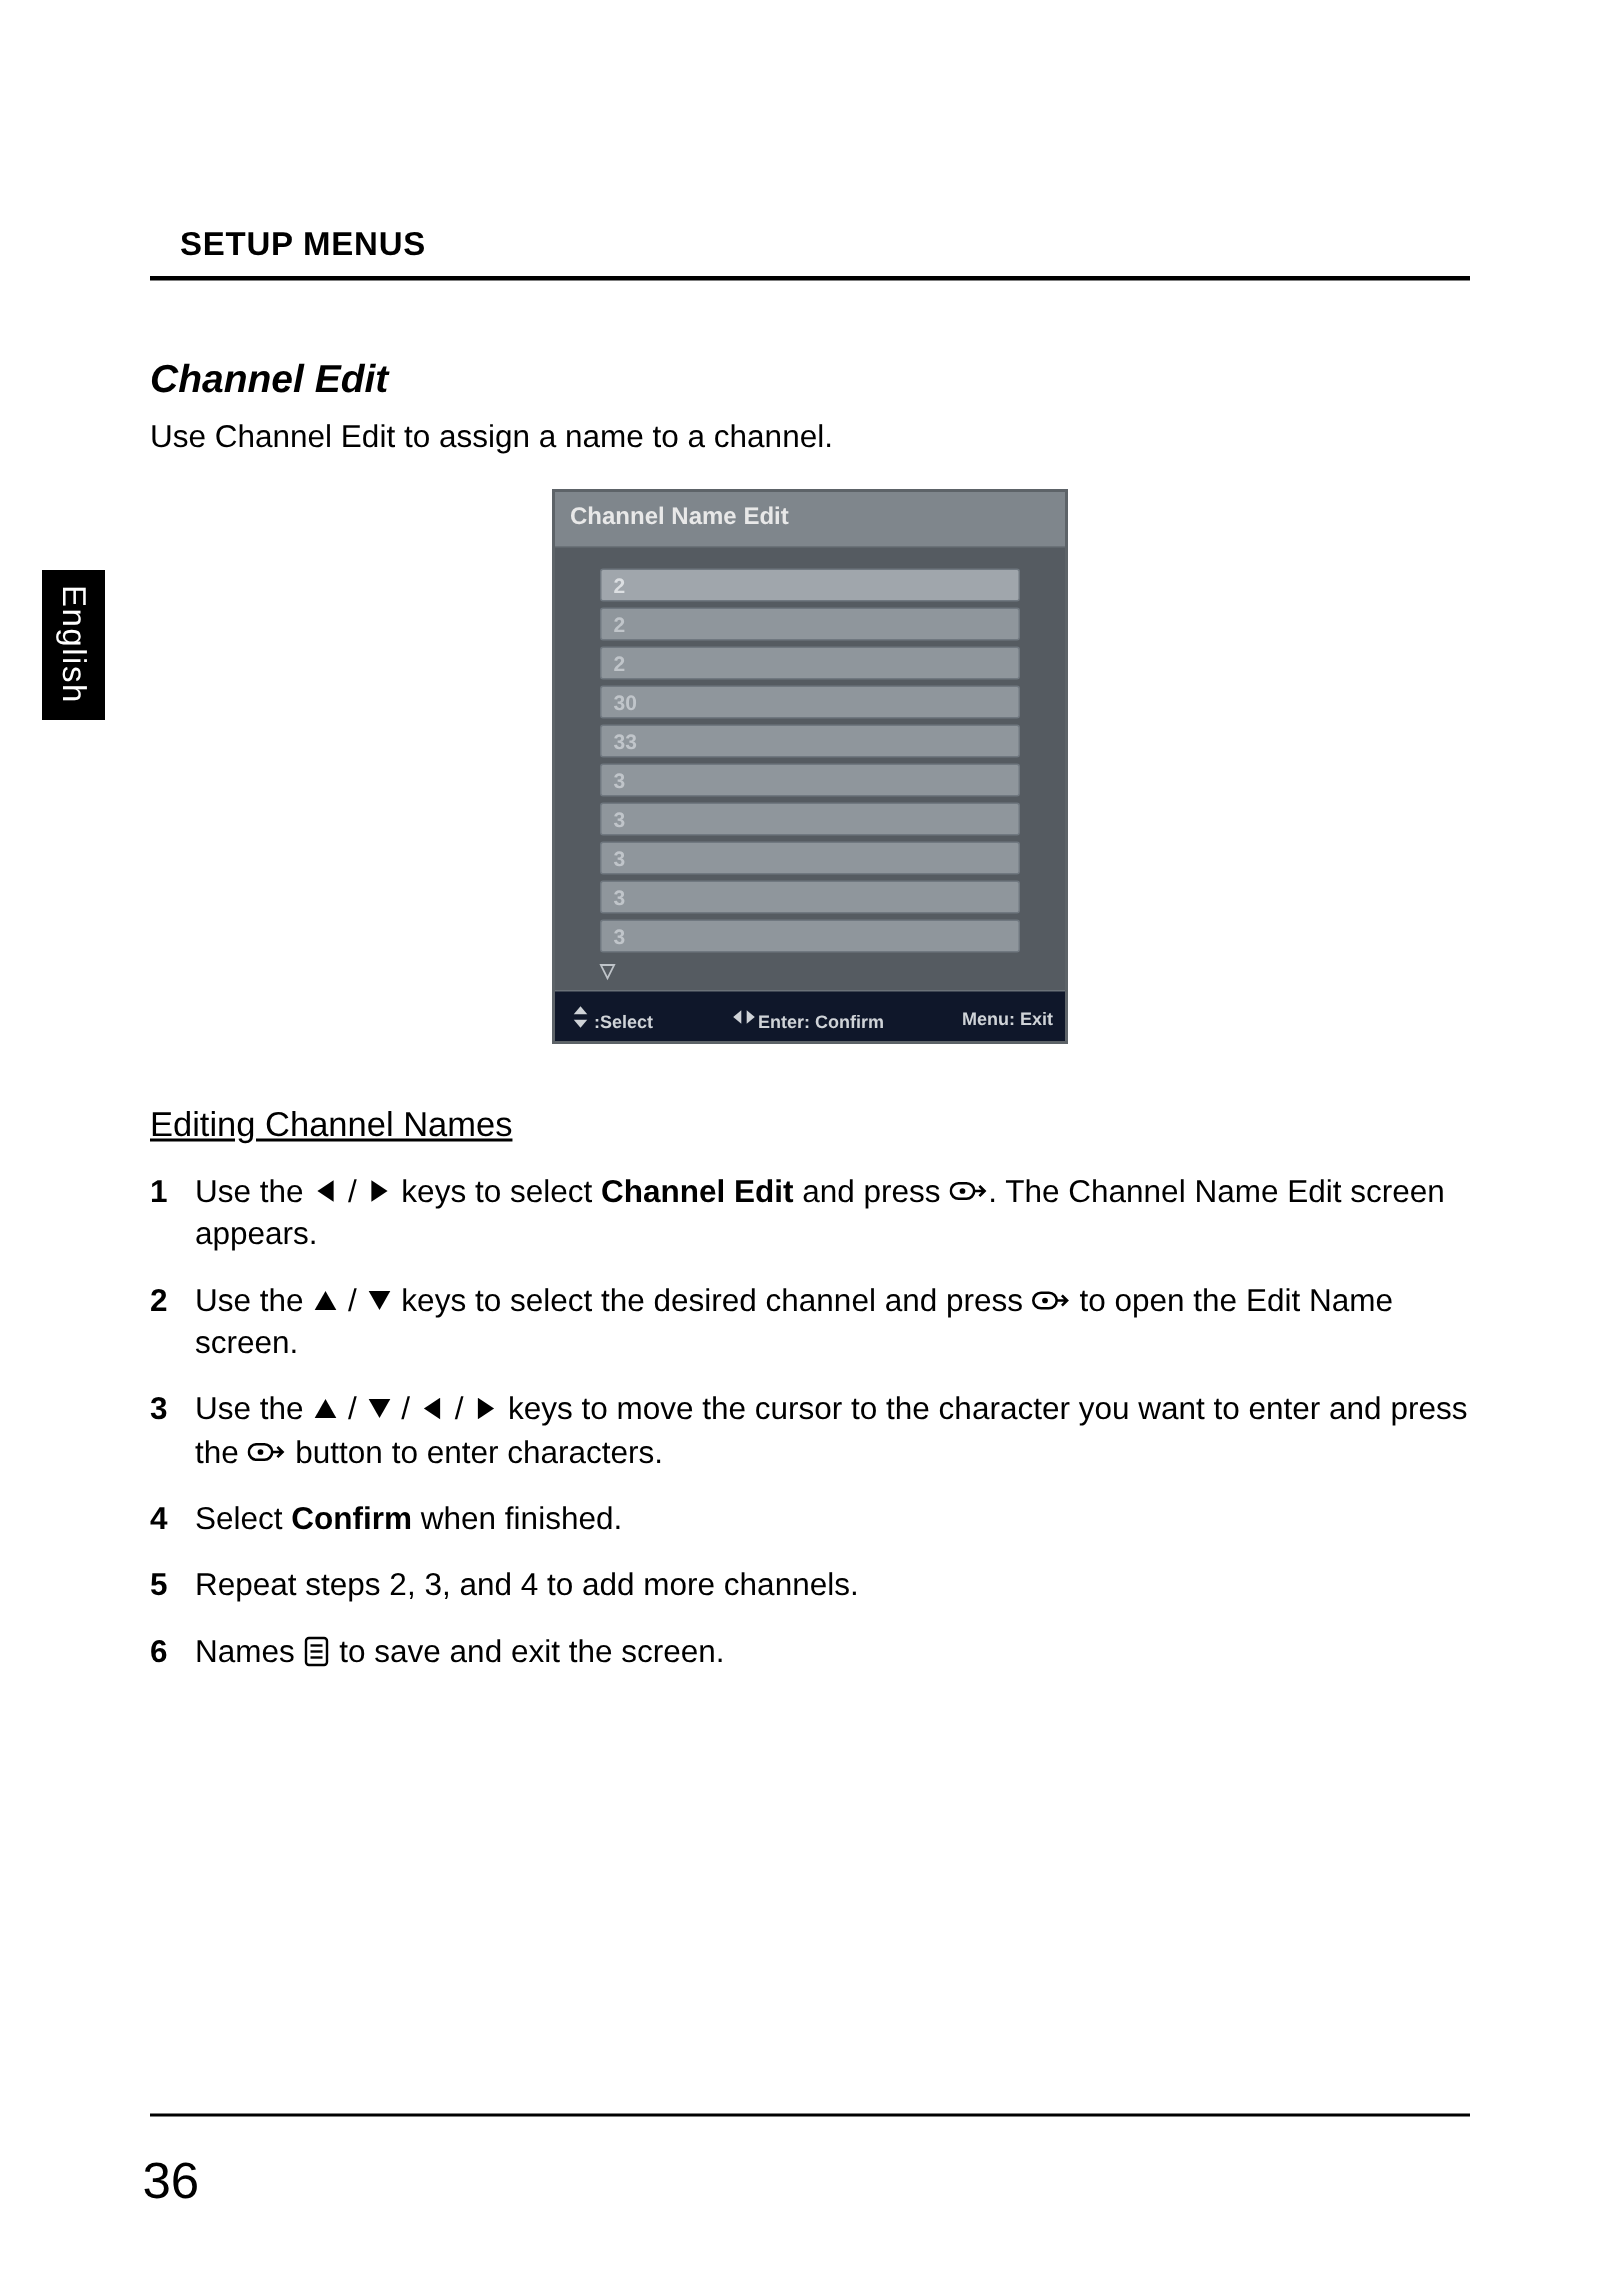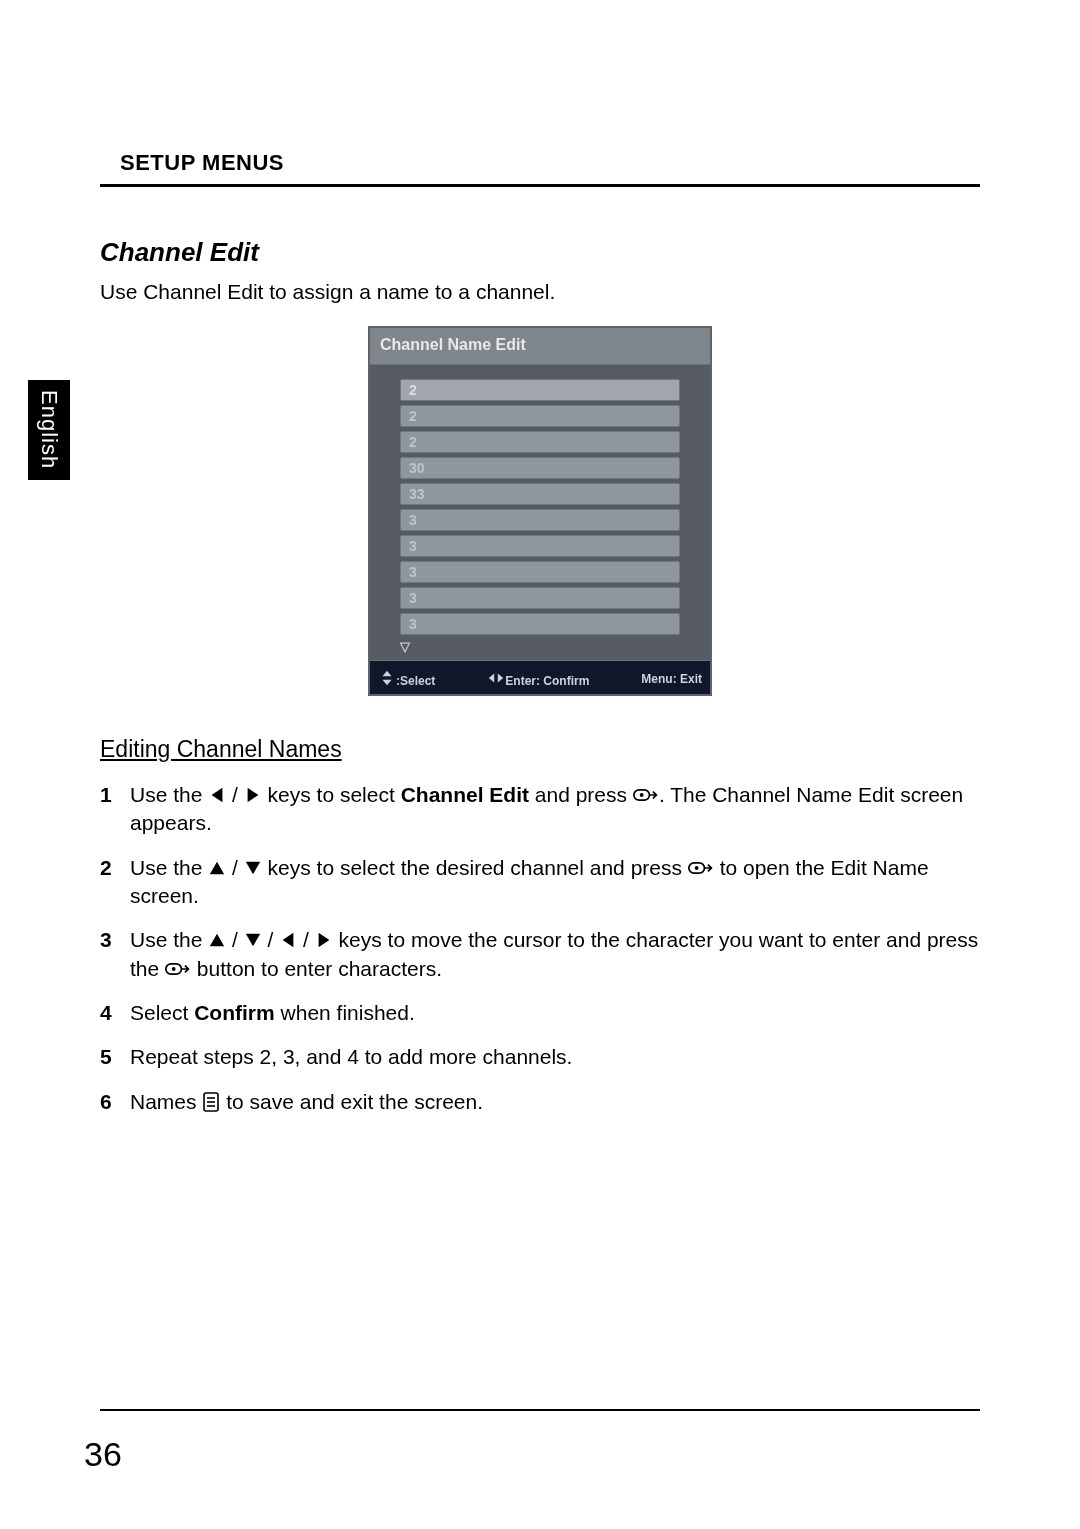--- a/index.html
+++ b/index.html
@@ -140,21 +140,21 @@
   .hr-bottom {
     position: absolute;
     left: 100px;
     right: 100px;
     bottom: 110px;
     border: none;
     border-top: 2px solid #000;
   }
   .page-num {
     position: absolute;
-    left: 84px;
+    left: 95px;
     bottom: 55px;
     font-size: 34px;
   }
   svg.glyph {
     height: 18px;
     width: 18px;
     vertical-align: -2px;
   }
   svg.glyph-lg {
     height: 20px;

